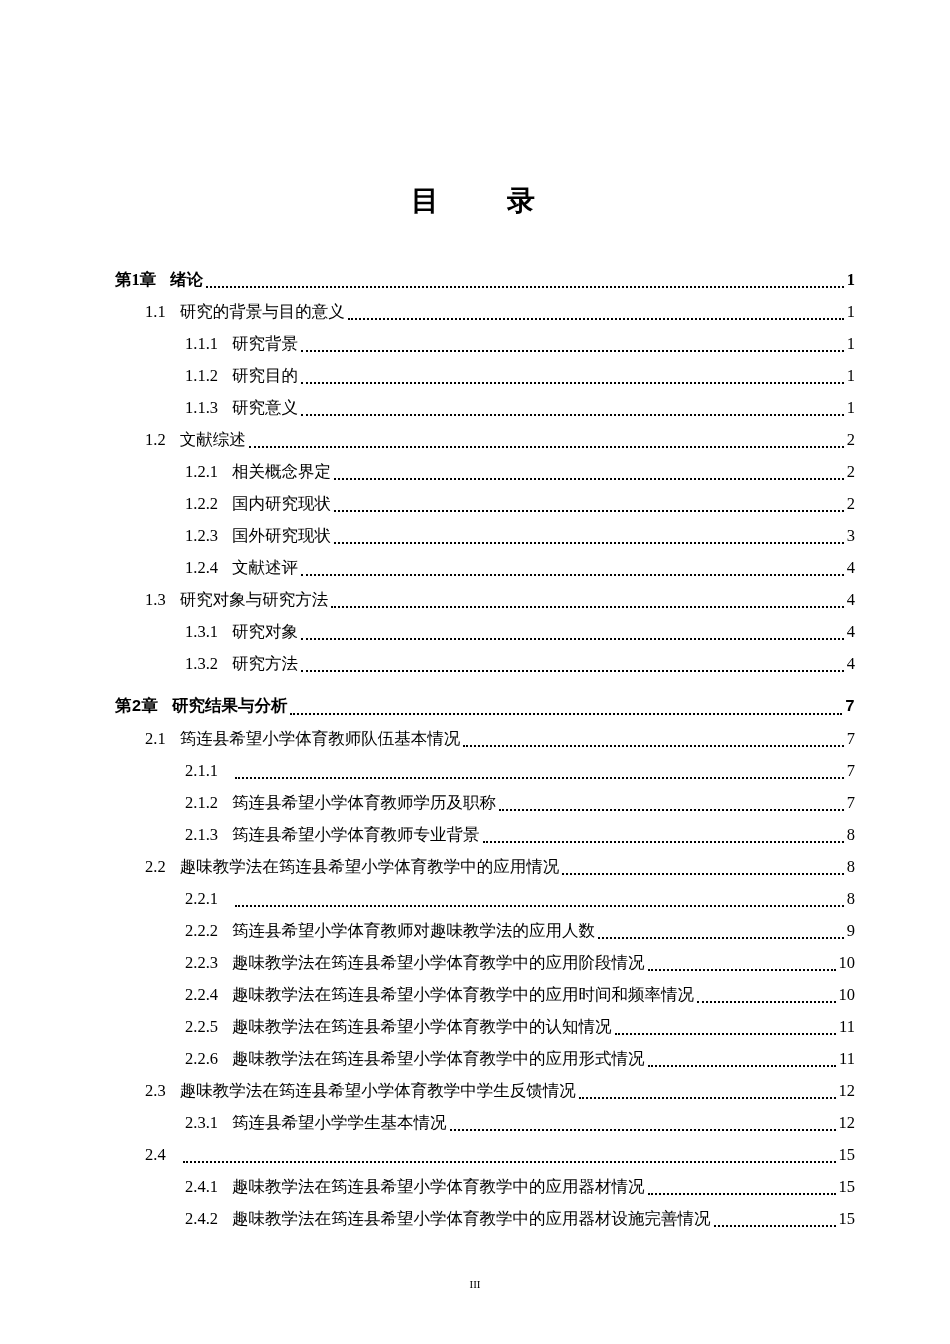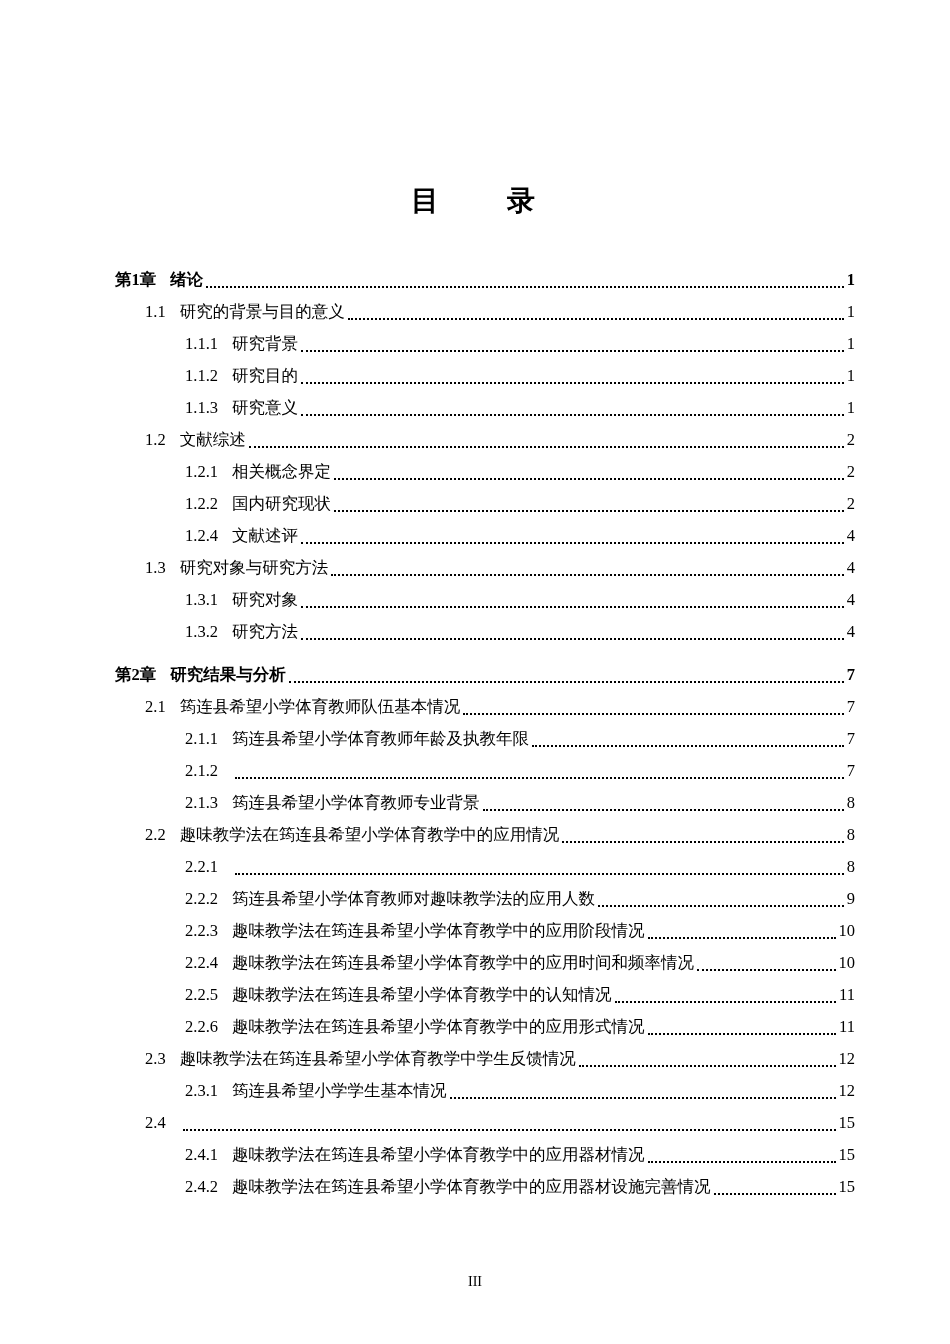--- a/index.html
+++ b/index.html
@@ -33,30 +33,30 @@
   .toc-entry .num { margin-right: 14px; white-space: nowrap; text-align: right; }
   .toc-entry .entry-title { white-space: nowrap; }
   .leader {
     flex: 1;
     min-width: 14px;
     margin: 0 3px 8px 3px;
     border-bottom: 2px dotted #000;
   }
   .page-num { white-space: nowrap; }
   .level-chapter { font-weight: bold; }
-  .level-chapter:not(:first-child) { margin-top: 11px; }
+  .level-chapter:not(:first-child) { margin-top: 11px; font-family: Liberation Mono, monospace; }
   .level-section { padding-left: 30px; }
   .level-subsection { padding-left: 70px; }
   .footer-page-number {
     position: absolute;
     bottom: 66px;
     left: 0;
     right: 0;
     text-align: center;
-    font-size: 14px;
+    font-size: 11px;
   }
 </style>
 </head>
 <body>
 
 <div class="page">
   <h1 class="doc-title">目　　录</h1>
   <div class="toc">
   <div class="toc-entry level-chapter">
     <span class="num">第1章</span>
@@ -107,20 +107,26 @@
     <span class="page-num">2</span>
   </div>
 
   <div class="toc-entry level-subsection">
     <span class="num">1.2.2</span>
     <span class="entry-title">国内研究现状</span>
     <span class="leader"></span>
     <span class="page-num">2</span>
   </div>
 
+  <div class="toc-entry level-subsection">
+    <span class="num">1.2.3</span>
+    <span class="entry-title">国外研究现状</span>
+    <span class="leader"></span>
+    <span class="page-num">3</span>
+  </div>
 
   <div class="toc-entry level-subsection">
     <span class="num">1.2.4</span>
     <span class="entry-title">文献述评</span>
     <span class="leader"></span>
     <span class="page-num">4</span>
   </div>
 
   <div class="toc-entry level-section">
     <span class="num">1.3</span>
@@ -152,27 +158,27 @@
 
   <div class="toc-entry level-section">
     <span class="num">2.1</span>
     <span class="entry-title">筠连县希望小学体育教师队伍基本情况</span>
     <span class="leader"></span>
     <span class="page-num">7</span>
   </div>
 
   <div class="toc-entry level-subsection">
     <span class="num">2.1.1</span>
-    <span class="entry-title">筠连县希望小学体育教师年龄及执教年限</span>
     <span class="leader"></span>
     <span class="page-num">7</span>
   </div>
 
   <div class="toc-entry level-subsection">
     <span class="num">2.1.2</span>
+    <span class="entry-title">筠连县希望小学体育教师学历及职称</span>
     <span class="leader"></span>
     <span class="page-num">7</span>
   </div>
 
   <div class="toc-entry level-subsection">
     <span class="num">2.1.3</span>
     <span class="entry-title">筠连县希望小学体育教师专业背景</span>
     <span class="leader"></span>
     <span class="page-num">8</span>
   </div>

